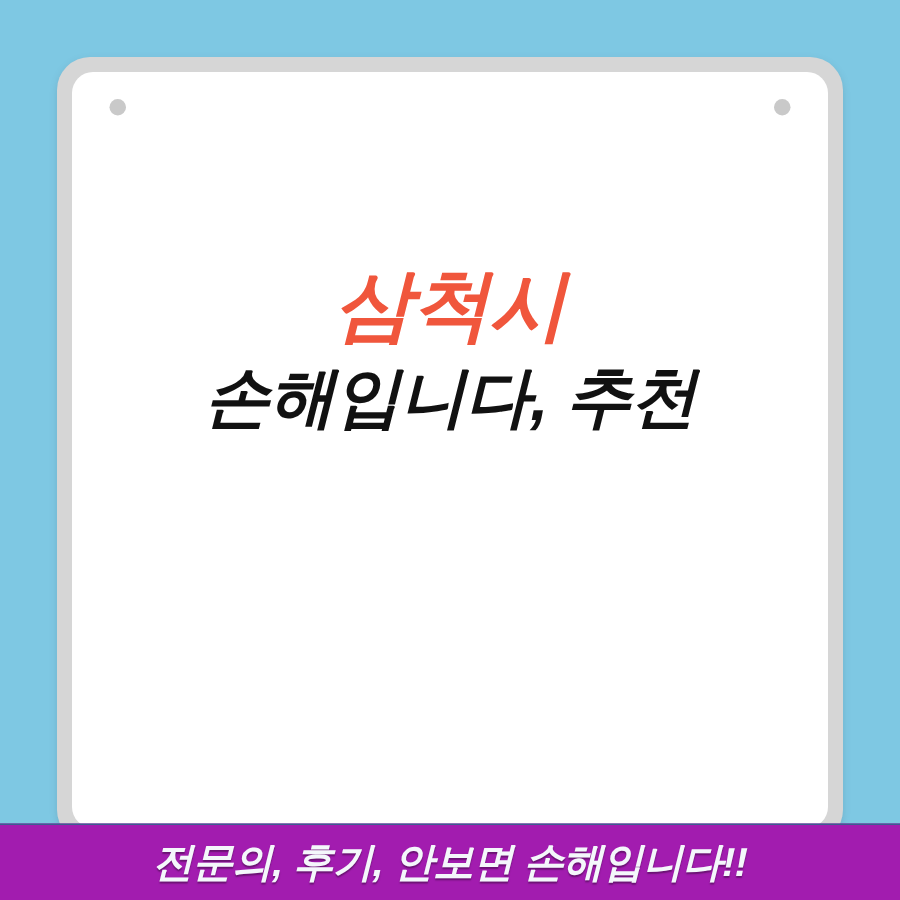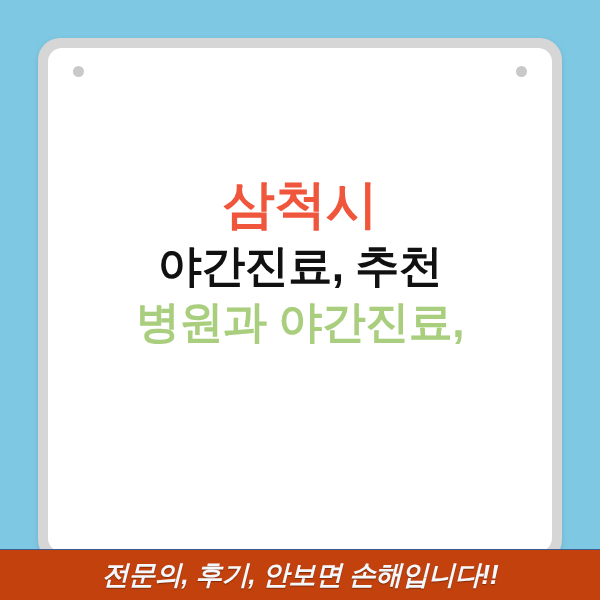--- a/index.html
+++ b/index.html
@@ -56,20 +56,21 @@
   .screw-dot.right { right: 25px; }
 
   
   #headline-block {
     position: absolute;
     left: 0;
     right: 0;
     top: 130px;
     text-align: center;
     line-height: 1.0;
+    font-style: italic;
   }
   .headline-line {
     display: block;
     white-space: nowrap;
     font-weight: 700;
     letter-spacing: -0.5px;
   }
   #headline-line-1 {
     font-size: 52px;
     color: #f0563c;
@@ -90,21 +91,21 @@
     color: #3aaee3;
   }
 
   
   #bottom-banner {
     position: absolute;
     left: 0;
     right: 0;
     bottom: 0;
     height: 50px;
-    background: #c2410c;
+    background: #a21caf;
     display: flex;
     align-items: center;
     justify-content: center;
     border-top: 1px solid #3d5c90;
   }
   #bottom-banner-text {
     color: #f4f7fb;
     font-size: 27px;
     font-weight: 700;
     font-style: italic;
@@ -119,22 +120,21 @@
 <div id="poster">
 
   <div id="card-frame">
     <div id="card-surface">
 
       <span class="screw-dot left"></span>
       <span class="screw-dot right"></span>
 
       <div id="headline-block">
         <span id="headline-line-1" class="headline-line">삼척시</span>
-        <span id="headline-line-2" class="headline-line">야간진료, 추천</span>
-        <span id="headline-line-3" class="headline-line">병원과 야간진료,</span>
+        <span id="headline-line-2" class="headline-line">손해입니다, 추천</span>
       </div>
 
     </div>
   </div>
 
   <div id="bottom-banner">
     <span id="bottom-banner-text">전문의, 후기, 안보면 손해입니다!!</span>
   </div>
 
 </div>

